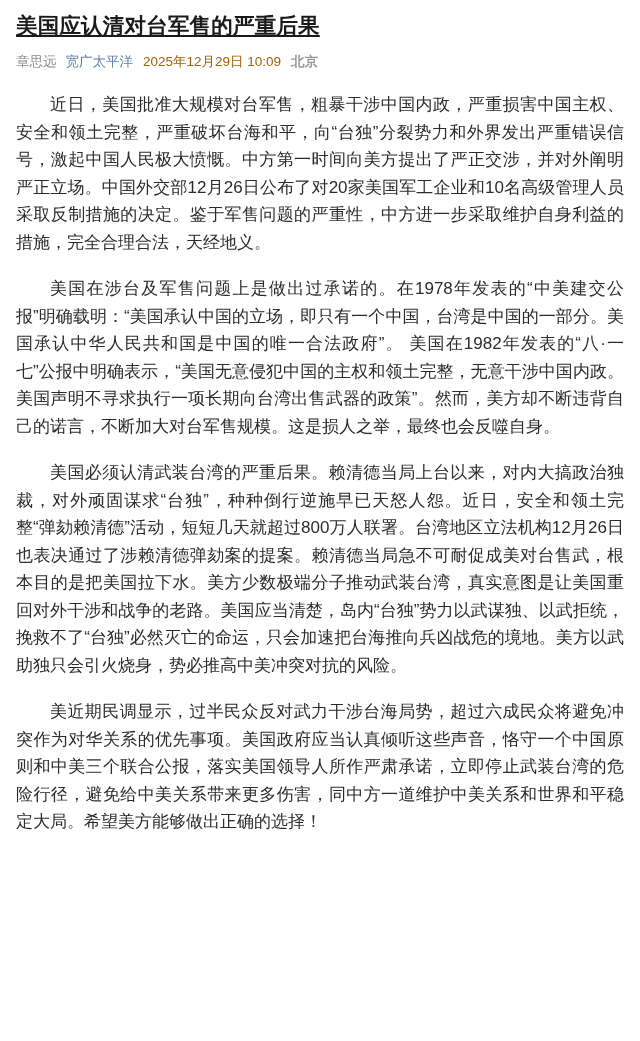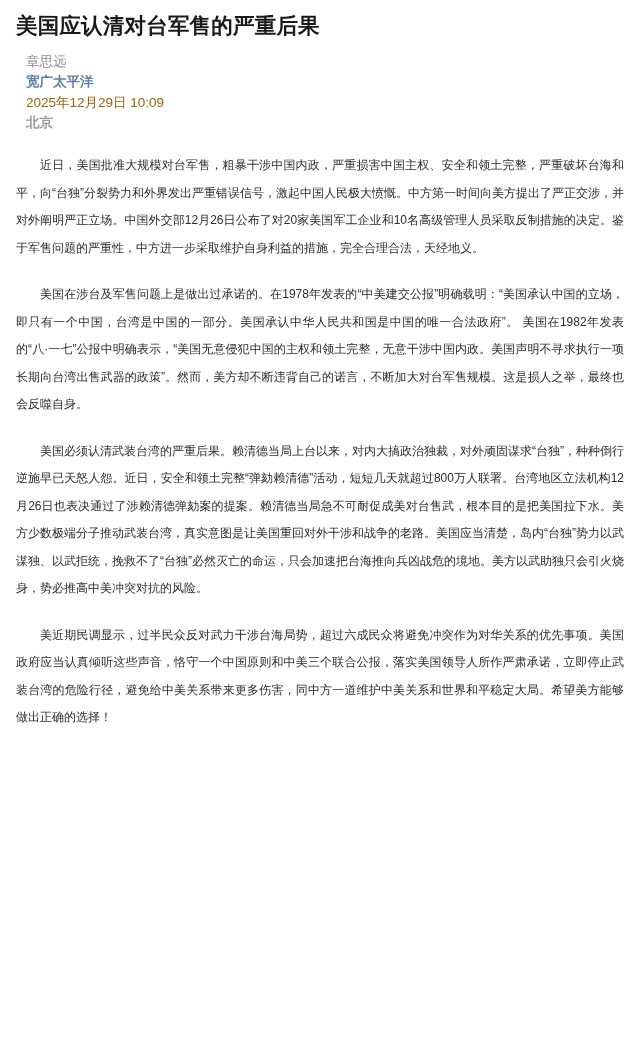--- a/index.html
+++ b/index.html
@@ -20,54 +20,54 @@
     padding: 10px 16px 0 16px;
   }
   .article-title {
     font-size: 21.5px;
     font-weight: bold;
     color: #1a1a1a;
     line-height: 1.36;
     letter-spacing: 0.2px;
     margin: 0 0 0 0;
     padding-top: 2px;
+    text-decoration: underline;
   }
   .byline {
     margin-top: 11px;
     font-size: 13.5px;
     line-height: 1.5;
     color: #8a8a8a;
     white-space: nowrap;
     display: flex;
     align-items: baseline;
-    flex-direction: column;
   }
   .byline .author {
     color: #8c8c8c;
   }
   .byline .source {
     color: #5d7fa6;
     margin-left: 9px;
-    font-weight: 700;
+    font-weight: 400;
   }
   .byline .datetime {
     color: #a16207;
     margin-left: 10px;
   }
   .byline .location {
     color: #9a9a9a;
     margin-left: 10px;
     font-weight: bold;
   }
   .article-body {
     margin-top: 19px;
   }
   .article-body p {
     margin: 0 0 19px 0;
-    font-size: 12px;
+    font-size: 17px;
     line-height: 27.5px;
     color: #2b2b2b;
     text-indent: 2em;
     text-align: justify;
     text-justify: inter-character;
     letter-spacing: 0px;
     word-break: break-all;
   }
   .article-body p:last-child {
     margin-bottom: 0;

